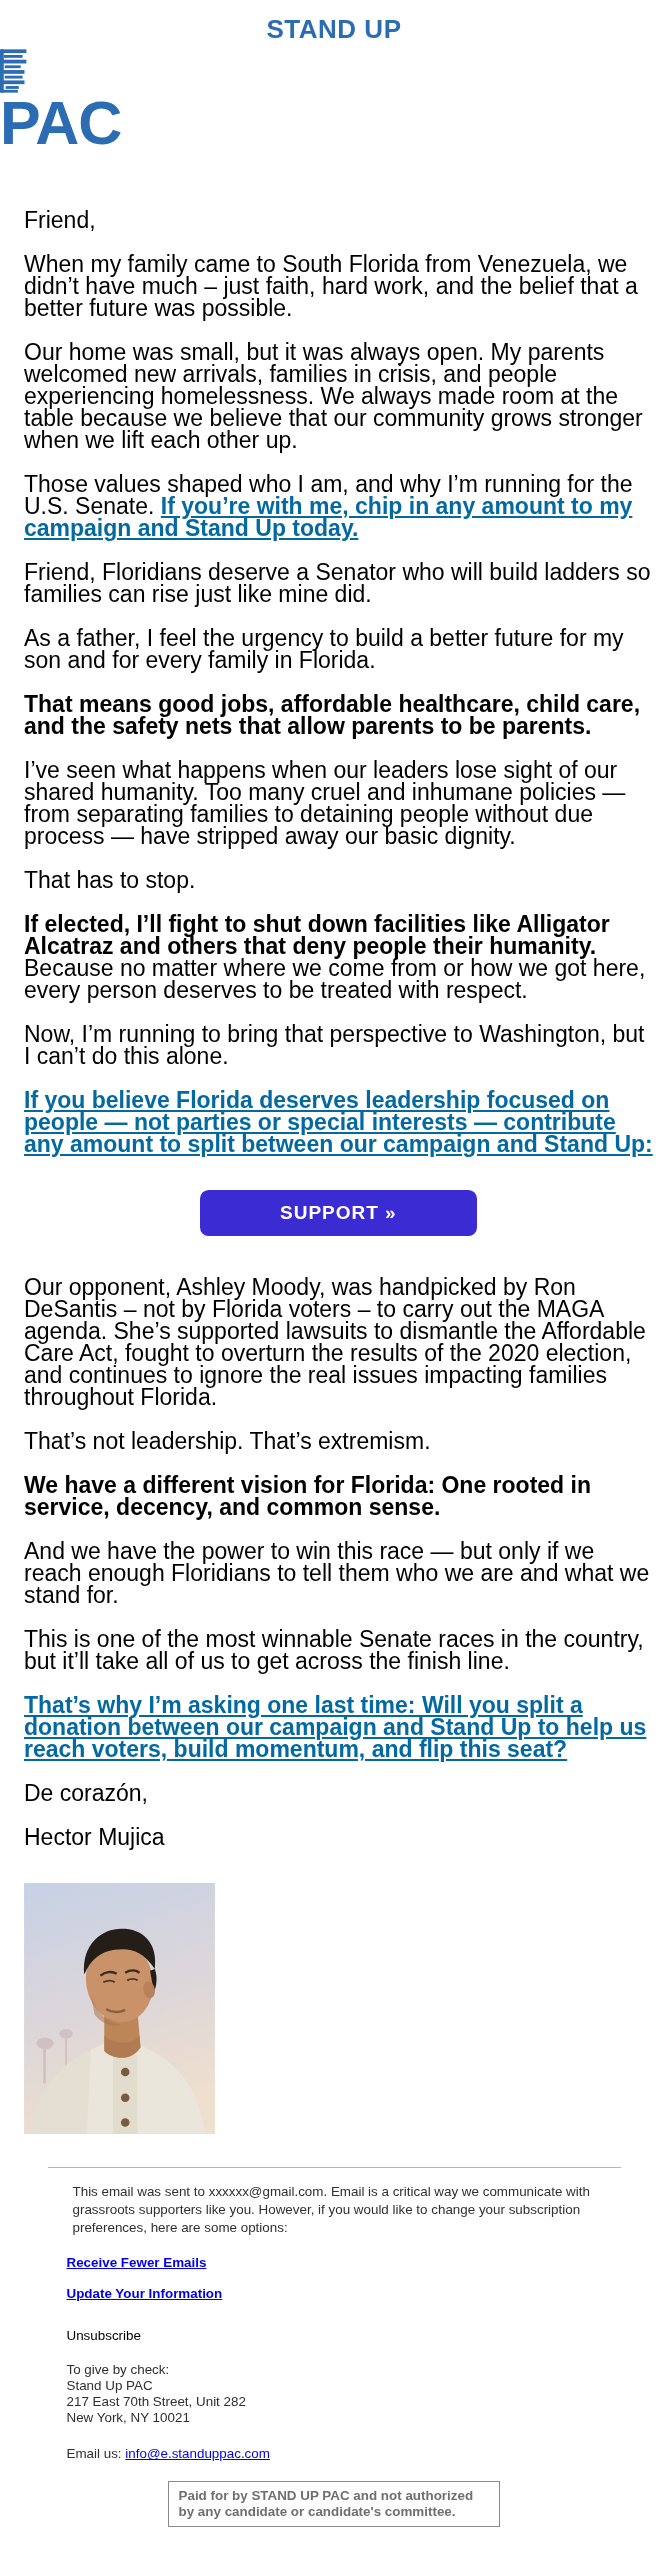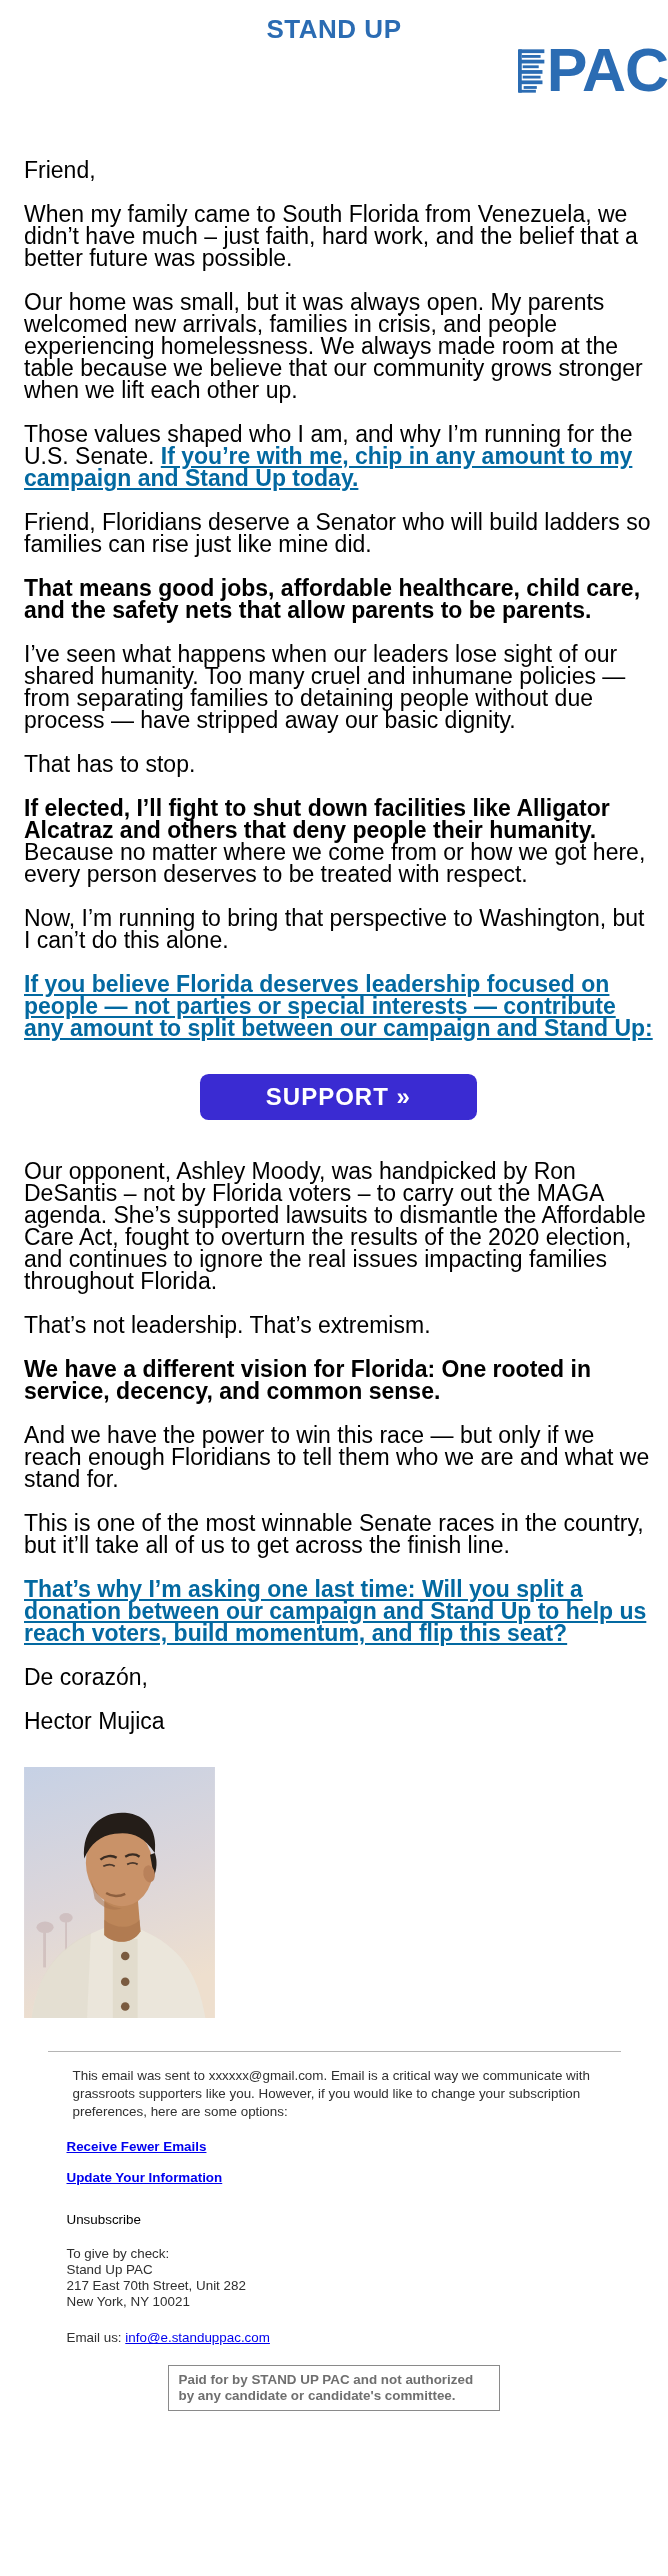--- a/index.html
+++ b/index.html
@@ -2,34 +2,34 @@
 <html><head>
 <meta charset="utf-8">
 <style>
   html,body{margin:0;padding:0;background:#ffffff;}
   body{width:668px;font-family:"Liberation Sans",sans-serif;color:#000;}
   .page{width:668px;min-height:2576px;background:#fff;overflow:hidden;}
 
   
   .logo{text-align:center;padding-top:15px;color:#2b6cb3;}
   .logo-top{font-size:26px;font-weight:bold;letter-spacing:0.5px;line-height:29px;}
-  .logo-bottom{display:flex;align-items:flex-start;justify-content:flex-end;margin-top:1px;}
+  .logo-bottom{display:flex;align-items:flex-start;justify-content:flex-end;margin-top:1px;flex-direction:column;}
   .logo-pac{font-size:61px;font-weight:bold;letter-spacing:-1px;line-height:50px;}
   .flag-icon{margin:2.9px -2.9px 0 0;}
 
   
   .content{padding:61px 15.3px 0 24px;font-size:23px;line-height:22px;}
   .para{margin:0 0 22px 0;}
   .b{font-weight:bold;}
   .body-link{color:#0369a1;font-weight:bold;text-decoration:underline;}
 
   
   .btn-wrap{text-align:center;margin:35px 0 40px 0;}
   .support-button{display:inline-block;width:277px;height:46px;line-height:46px;
-    background:#3a2bd2;color:#ffffff;font-weight:bold;font-size:24px;letter-spacing:1px;
+    background:#3a2bd2;color:#ffffff;font-weight:bold;font-size:19px;letter-spacing:1px;
     border-radius:8.6px;text-decoration:none;text-align:center;}
 
   
   .photo-wrap{margin:35px 0 0 24px;width:191px;height:251px;}
   .photo-wrap svg{display:block;}
 
   
   .divider{border-top:1px solid #b5b5b5;width:573px;margin:33px auto 0 auto;}
   .footer{width:535px;margin:15.3px auto 0 auto;text-align:left;font-size:13.4px;
     line-height:18px;color:#303030;}
@@ -72,20 +72,21 @@
     </div>
   </div>
 
   <div class="content">
     <div>
         <p class="para"><span>Friend,</span></p>
         <p class="para"><span>When my family came to South Florida from Venezuela, we didn’t have much – just faith, hard work, and the belief that a better future was possible.</span></p>
         <p class="para"><span>Our home was small, but it was always open. My parents welcomed new arrivals, families in crisis, and people experiencing homelessness. We always made room at the table because we believe that our community grows stronger when we lift each other up.</span></p>
         <p class="para"><span>Those values shaped who I am, and why I’m running for the U.S. Senate. </span><a href="#" class="body-link b">If you’re with me, chip in any amount to my campaign and Stand Up today.</a></p>
         <p class="para"><span>Friend, Floridians deserve a Senator who will build ladders so families can rise just like mine did.</span></p>
+        <p class="para"><span>As a father, I feel the urgency to build a better future for my son and for every family in Florida.</span></p>
         <p class="para"><span class="b">That means good jobs, affordable healthcare, child care, and the safety nets that allow parents to be parents.</span></p>
         <p class="para"><span>I’ve seen what happens when our leaders lose sight of our shared humanity. Too many cruel and inhumane policies — from separating families to detaining people without due process — have stripped away our basic dignity.</span></p>
         <p class="para"><span>That has to stop.</span></p>
         <p class="para"><span class="b">If elected, I’ll fight to shut down facilities like Alligator Alcatraz and others that deny people their humanity.</span><span> Because no matter where we come from or how we got here, every person deserves to be treated with respect.</span></p>
         <p class="para"><span>Now, I’m running to bring that perspective to Washington, but I can’t do this alone.</span></p>
         <p class="para"><a href="#" class="body-link b">If you believe Florida deserves leadership focused on people — not parties or special interests — contribute any amount to split between our campaign and Stand Up:</a></p>
       </div>
 
     <div class="btn-wrap">
       <a href="#" class="support-button">SUPPORT »</a>

